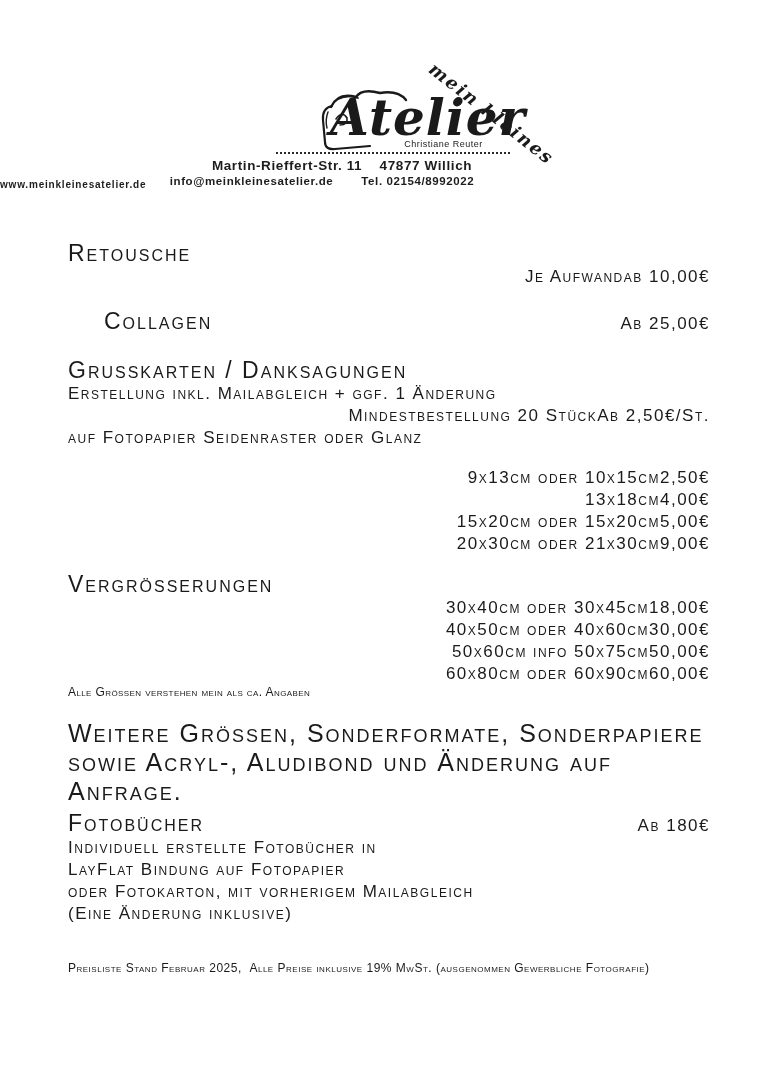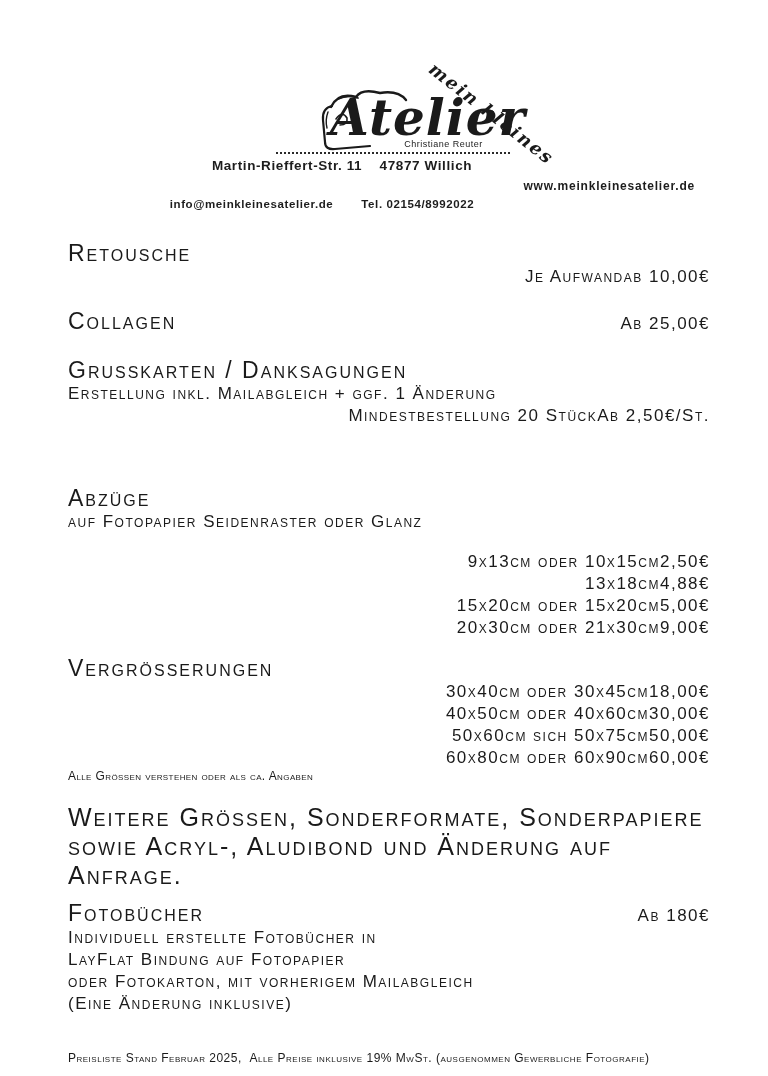--- a/index.html
+++ b/index.html
@@ -42,54 +42,54 @@
     position: absolute; left: 276px; top: 152px; width: 234px; height: 0;
     border-top: 2px dotted #2a2a2a;
   }
   .addr-line {
     position: absolute; left: 0; top: 158px; width: 684px;
     text-align: center; font-size: 13.5px; font-weight: bold;
     letter-spacing: 0.6px; color: #1d1d1d;
   }
   .www-line {
     position: absolute; left: 0; top: 179px; width: 695px;
-    text-align: right; font-size: 12px; font-weight: bold;
+    text-align: left; font-size: 10px; font-weight: bold;
     letter-spacing: 0.8px; color: #1d1d1d;
   }
   .info-line {
-    position: absolute; left: 0; top: 198px; width: 644px;
+    position: absolute; left: 0; top: 175px; width: 644px;
     text-align: center; font-size: 11.5px; font-weight: bold;
     letter-spacing: 0.6px; color: #1d1d1d;
   }
   .info-line .gap { display: inline-block; width: 28px; }
 
   
   .content { margin: 0 58px 0 68px; font-variant: small-caps; }
   .sec-title {
     font-size: 23px; line-height: 26px; letter-spacing: 2px;
     font-variant: small-caps;
   }
   .body-text {
     font-size: 17px; line-height: 22px; letter-spacing: 1.5px;
     font-variant: small-caps;
   }
   .row { display: flex; justify-content: flex-end; align-items: baseline; }
   .price { text-align: right; white-space: nowrap; }
   .title-row { display: flex; justify-content: space-between; align-items: baseline; }
 
   .mt-retousche { margin-top: 28px; }
-  .mt-collagen { margin-top: 20px; }
+  .mt-collagen { margin-top: 20px; margin-left: 36px; }
   .mt-gruss { margin-top: 22px; }
   .mt-abzuege { margin-top: 58px; }
   .mt-table { margin-top: 18px; }
   .mt-vergr { margin-top: 16px; }
   .small-note { font-size: 12px; line-height: 14px; letter-spacing: 0.4px; font-variant: small-caps; }
   .mt-weitere { margin-top: 20px; }
   .weitere-line { font-size: 25px; line-height: 29px; letter-spacing: 2px; font-variant: small-caps; }
-  .mt-foto { margin-top: 10px; }
+  .mt-foto { margin-top: 4px; }
   .footer-note {
     margin-top: 36px;
     font-size: 12px; line-height: 14px; letter-spacing: 0.5px;
     font-variant: small-caps; white-space: nowrap;
   }
 </style>
 </head>
 <body>
 
 <div class="page">
@@ -126,30 +126,29 @@
       <span class="price body-text">Ab 25,00€</span>
     </div>
 
     <div class="sec-title mt-gruss">Grusskarten / Danksagungen</div>
     <div class="body-text">Erstellung inkl. Mailabgleich + ggf. 1 Änderung</div>
     <div class="row body-text">
       <span>Mindestbestellung 20 Stück</span>
       <span class="price">Ab 2,50€/St.</span>
     </div>
 
-    <div class="sec-title mt-abzuege">Abzüge</div>
     <div class="body-text">auf Fotopapier Seidenraster oder Glanz</div>
     <div class="mt-table">
       <div class="row body-text">
         <span>&nbsp;9x13cm oder 10x15cm</span>
         <span class="price">2,50€</span>
       </div>
       <div class="row body-text">
         <span>13x18cm</span>
-        <span class="price">4,88€</span>
+        <span class="price">4,00€</span>
       </div>
       <div class="row body-text">
         <span>15x20cm oder 15x20cm</span>
         <span class="price">5,00€</span>
       </div>
       <div class="row body-text">
         <span>20x30cm oder 21x30cm</span>
         <span class="price">9,00€</span>
       </div>
     </div>
@@ -158,29 +157,29 @@
     <div>
       <div class="row body-text">
         <span>30x40cm oder 30x45cm</span>
         <span class="price">18,00€</span>
       </div>
       <div class="row body-text">
         <span>40x50cm oder 40x60cm</span>
         <span class="price">30,00€</span>
       </div>
       <div class="row body-text">
-        <span>50x60cm sich 50x75cm</span>
+        <span>50x60cm info 50x75cm</span>
         <span class="price">50,00€</span>
       </div>
       <div class="row body-text">
         <span>60x80cm oder 60x90cm</span>
         <span class="price">60,00€</span>
       </div>
     </div>
-    <div class="small-note">Alle Grössen verstehen oder als ca. Angaben</div>
+    <div class="small-note">Alle Grössen verstehen mein als ca. Angaben</div>
 
     <div class="mt-weitere">
       <div class="weitere-line">Weitere Grössen, Sonderformate, Sonderpapiere</div>
       <div class="weitere-line">sowie Acryl-, Aludibond und Änderung auf Anfrage.</div>
     </div>
 
     <div class="title-row mt-foto">
       <span class="sec-title">Fotobücher</span>
       <span class="price body-text">Ab 180€</span>
     </div>

